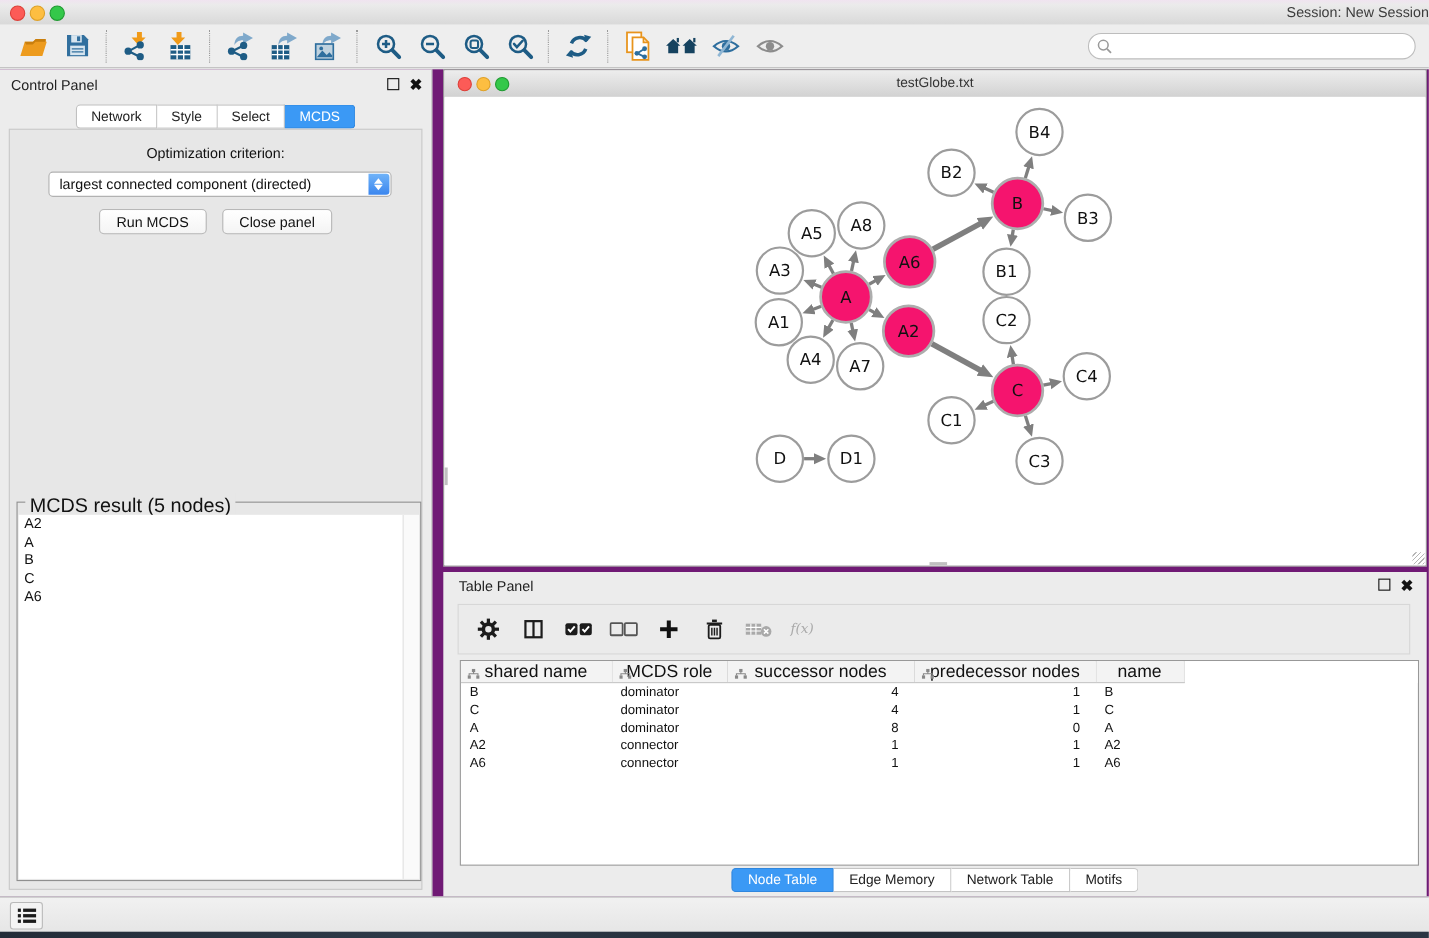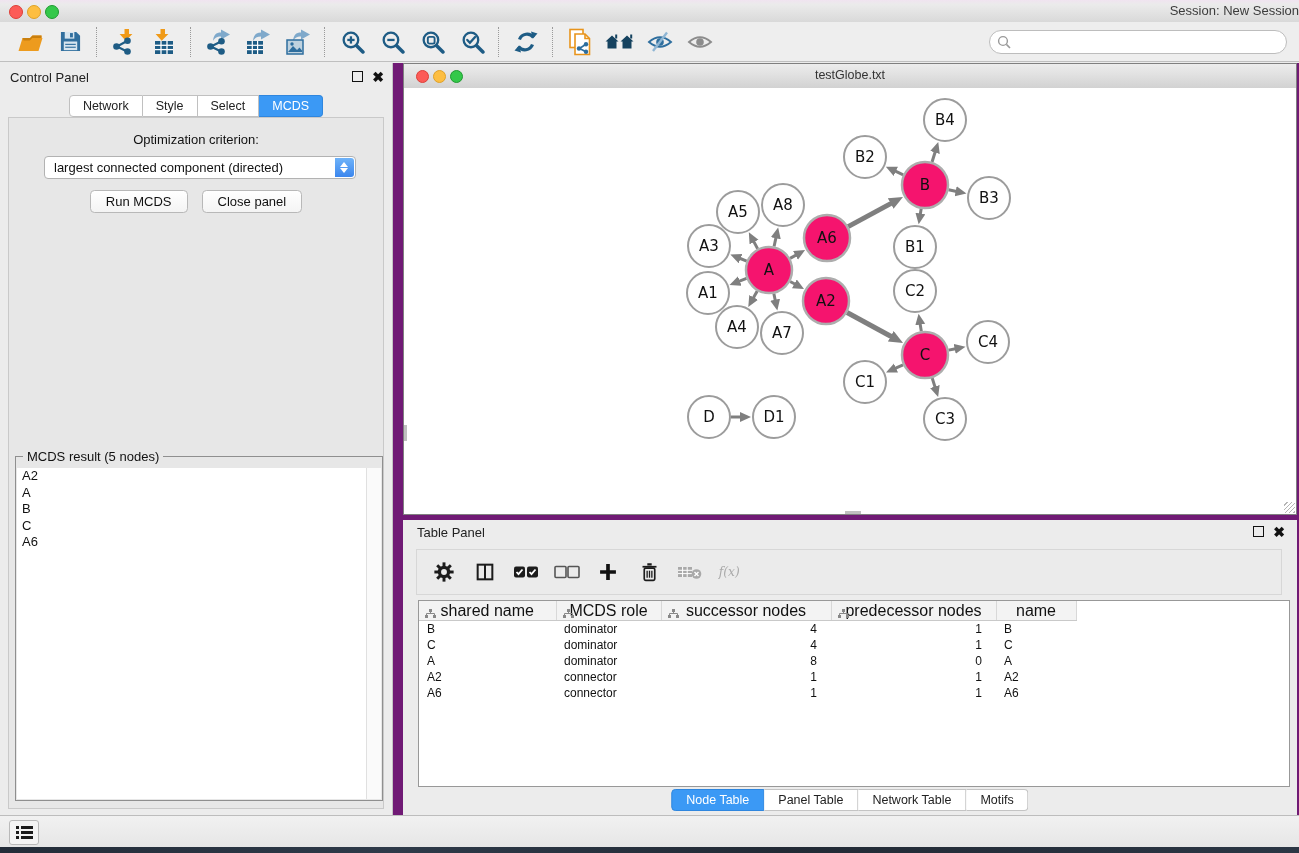--- a/index.html
+++ b/index.html
@@ -40,21 +40,21 @@
   .dropdown{position:absolute;left:35px;top:38px;width:312px;height:23px;background:#fff;border:1px solid #b2b2b2;border-radius:4px;box-sizing:border-box;}
   .dropdown .dd-text{position:absolute;left:9px;top:3px;font-size:13px;color:#111;white-space:nowrap;}
   .dd-stepper{position:absolute;right:1px;top:1px;bottom:1px;width:19px;border-radius:0 3px 3px 0;
     background:linear-gradient(#6fb3f9,#3b86ee);}
   .dd-stepper .up{position:absolute;left:5px;top:4px;width:0;height:0;border-left:4.5px solid transparent;border-right:4.5px solid transparent;border-bottom:5px solid #fff;}
   .dd-stepper .down{position:absolute;left:5px;bottom:4px;width:0;height:0;border-left:4.5px solid transparent;border-right:4.5px solid transparent;border-top:5px solid #fff;}
   .cp-buttons{position:absolute;left:0;right:0;top:72px;display:flex;justify-content:center;gap:14px;}
   .mac-btn{background:linear-gradient(#ffffff,#f4f4f4);border:1px solid #b8b8b8;border-radius:4.5px;font-size:13px;
     padding:3px 15px;color:#111;font-family:"Liberation Sans",sans-serif;}
   .result-group{position:absolute;left:6px;top:338px;width:368px;height:345px;border:1px solid #8f8f8f;box-sizing:border-box;}
-  .result-legend{position:absolute;left:7px;top:-8px;background:#e7e7e7;padding:0 4px;font-size:13px;color:#111;}
+  .result-legend{position:absolute;left:7px;top:-8px;background:#e7e7e7;padding:0 4px;font-size:18px;color:#111;}
   .result-list{position:absolute;left:1px;top:11px;right:15px;bottom:1px;background:#fff;overflow:hidden;}
   .result-item{font-size:13px;line-height:16.5px;padding-left:5px;color:#111;}
   .result-scroll{position:absolute;right:1px;top:11px;bottom:1px;width:14px;background:#fafafa;border-left:1px solid #e0e0e0;}
   
   .netwin{position:absolute;left:403px;top:0;width:894px;height:452px;border:1px solid #808080;background:#fff;box-sizing:border-box;}
   .netwin-titlebar{position:absolute;left:0;top:0;right:0;height:24px;background:linear-gradient(#ededed,#d2d2d2);border-bottom:1px solid #aaa;}
   .netwin-titlebar .t-title{position:absolute;left:0;right:0;top:4px;text-align:center;font-size:12.5px;color:#333;}
   .tl2{position:absolute;top:6px;width:11px;height:11px;border-radius:50%;}
   .tl2.red{left:12px;background:#fc5b57;border:1px solid #dd3f38;}
   .tl2.yellow{left:29px;background:#fdbe41;border:1px solid #dfa127;}
@@ -604,21 +604,21 @@
                 <td class="ar">1</td>
                 <td class="ar">1</td>
                 <td class="al">A6</td>
                 <td></td>
               </tr>
             </tbody>
         </table>
       </div>
       <div class="bottom-tabs">
           <div class="bt-tab sel">Node Table</div>
-          <div class="bt-tab">Panel Table</div>
+          <div class="bt-tab">Edge Memory</div>
           <div class="bt-tab">Network Table</div>
           <div class="bt-tab">Motifs</div>
         </div>
     </div>
   </div>
 
   <div class="statusbar">
     <div class="list-btn">
       <svg width="17" height="15" viewBox="0 0 17 15">
         <g fill="#1c1c1c">

